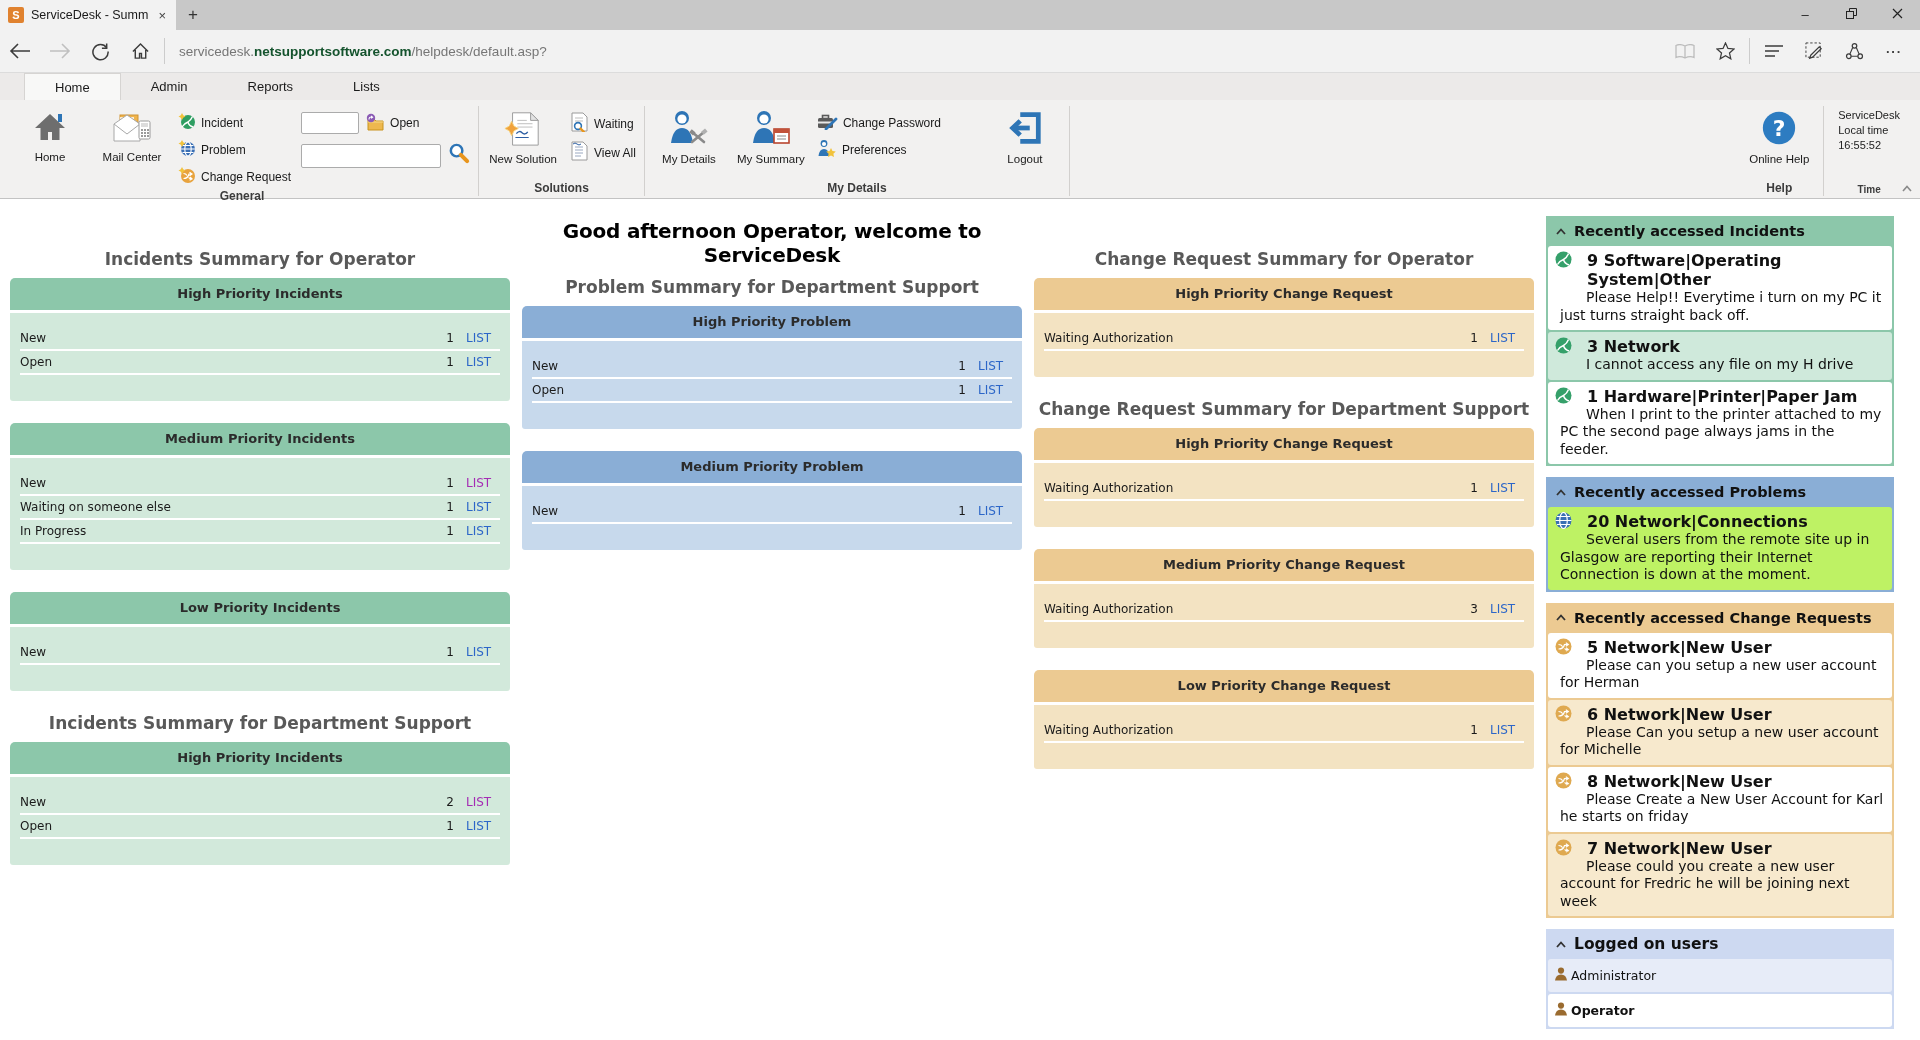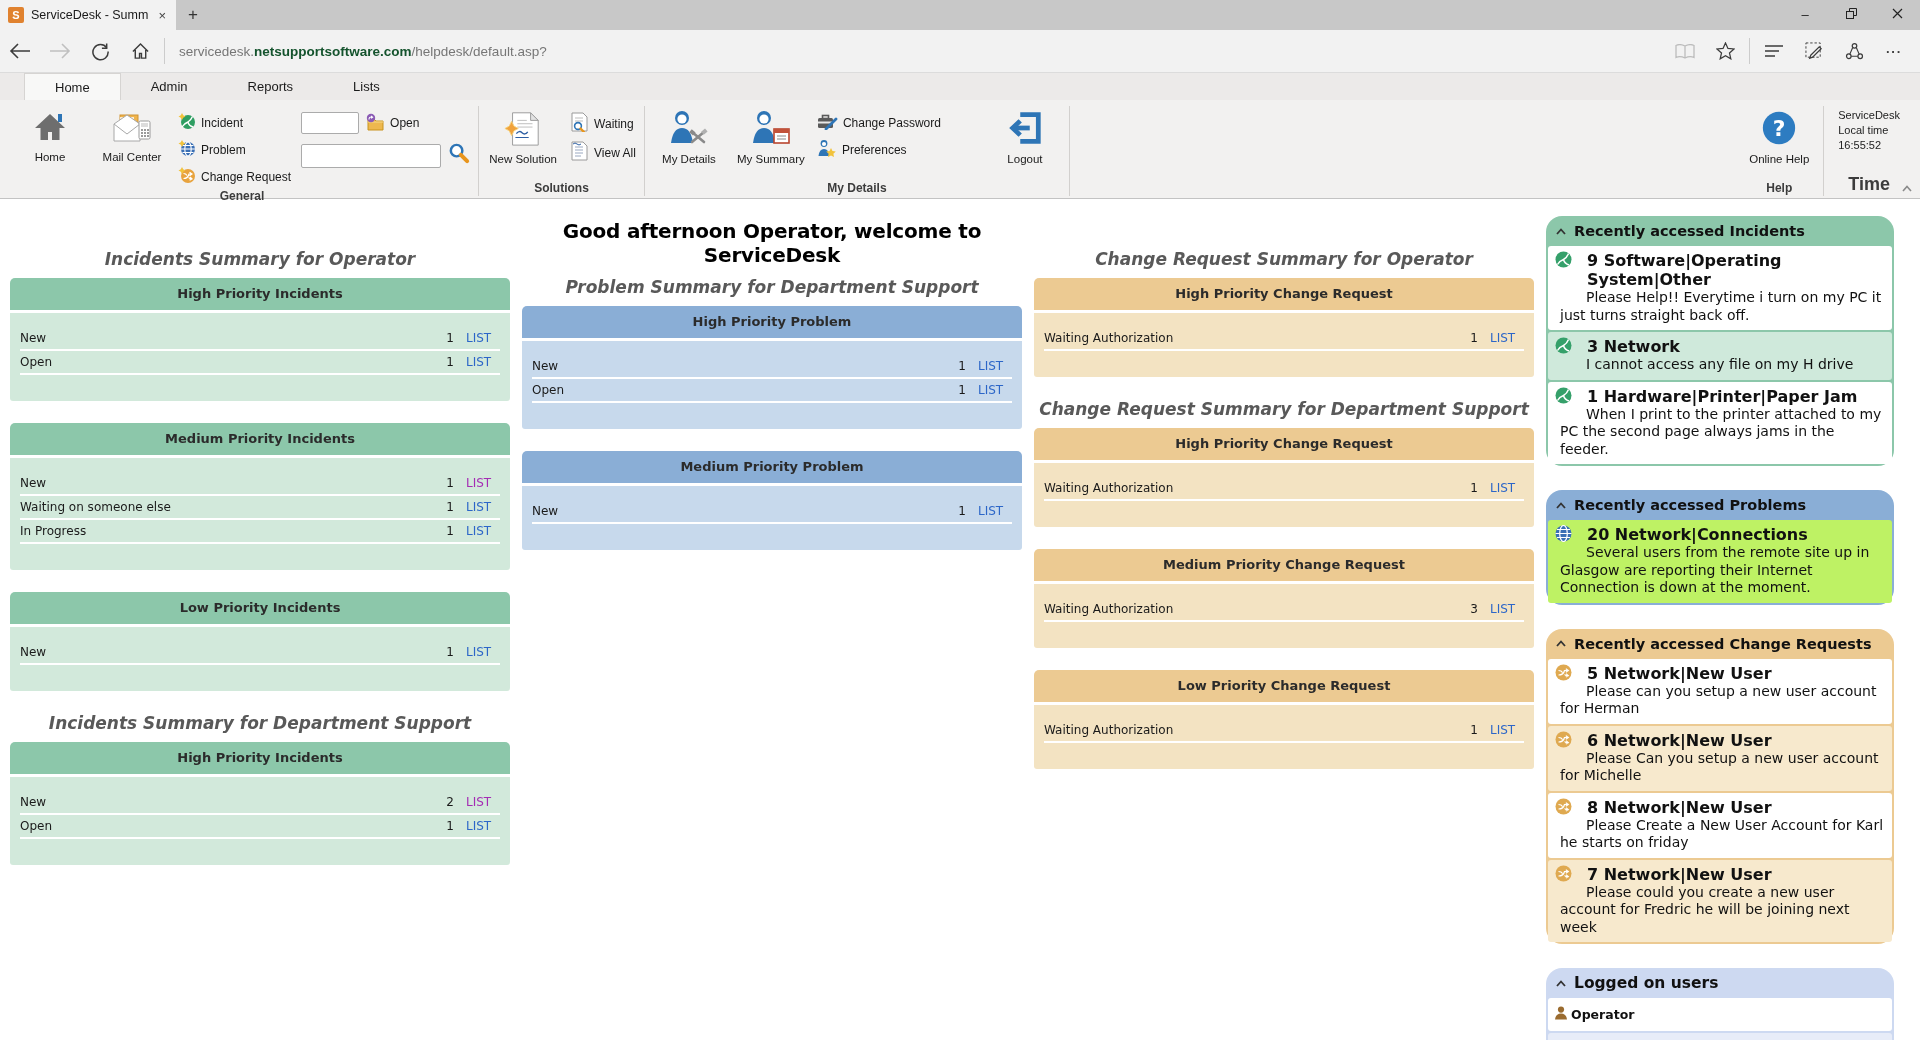--- a/index.html
+++ b/index.html
@@ -49,21 +49,21 @@
   .time-group { font-size:11px; color:#222; }
   .time-lines { padding:4px 6px 0 6px; line-height:1.35; flex:1; }
   .ribbon-collapse { position:absolute; right:8px; bottom:2px; }
 
   
   .content { display:flex; background:#fff; padding:0 0 0 10px; }
   .col { width:500px; margin-right:12px; }
   .welcome { font-size:20px; font-weight:bold; color:#000; text-align:center; margin-top:20px;
     font-family:"DejaVu Sans", sans-serif; letter-spacing:-0.2px; }
   .col-title { font-size:17px; font-weight:bold; color:#595959; text-align:center;
-    font-family:"DejaVu Sans", sans-serif; margin:10px 0 9px;font-style:italic; }
+    font-family:"DejaVu Sans", sans-serif; margin:10px 0 9px; }
   .col > .col-title:first-child { margin-top:50px; }
   .c3 > .col-title:first-child { margin-top:50px; }
 
   .panel { margin-bottom:22px; }
   .panel-header { height:32px; line-height:32px; text-align:center; font-size:13px; font-weight:bold;
     color:#2b2b2b; border-radius:5px 5px 0 0; font-family:"DejaVu Sans", sans-serif; }
   .panel-body { margin-top:3px; padding:14px 0 26px; border-radius:0 0 3px 3px; }
   .trow { display:flex; align-items:center; height:24px; margin:0 10px; border-bottom:2px solid #fff;
     font-size:12px; color:#1a1a1a; font-family:"DejaVu Sans", sans-serif; }
   .tlabel { flex:1; }
@@ -73,21 +73,21 @@
 
   .green  .panel-header { background:var(--green-header); }
   .green  .panel-body   { background:var(--green-body); }
   .blue   .panel-header { background:var(--blue-header); }
   .blue   .panel-body   { background:var(--blue-body); }
   .tan    .panel-header { background:var(--tan-header); }
   .tan    .panel-body   { background:var(--tan-body); }
 
   
   .sidebar { width:348px; margin-top:17px; font-family:"DejaVu Sans", sans-serif; }
-  .side-panel { border-radius:16px; padding:0 2px 2px; margin-bottom:24px; }
+  .side-panel { border-radius:0; padding:0 2px 2px; margin-bottom:11px; }
   .side-header { display:flex; align-items:center; gap:8px; height:30px; padding-left:8px;
     font-size:14.5px; font-weight:bold; color:#111; }
   .side-item { border-radius:3px; padding:5px 6px 6px; margin-bottom:2px; position:relative; }
   .side-item:last-child { margin-bottom:0; }
   .side-item .it-icon { position:absolute; left:7px; top:5px; }
   .it-title { font-size:16px; font-weight:bold; color:#111; margin-left:33px; }
   .it-desc { font-size:14px; color:#111; margin-left:6px; text-indent:26px; line-height:1.25; }
 
   .sp-incidents { background:var(--green-header); }
   .sp-incidents .side-item { background:#fff; }
@@ -437,21 +437,21 @@
     </div>
 
     <div class="rdivider"></div>
 
     <div class="rgroup time-group">
       <div class="time-lines">
         <div>ServiceDesk</div>
         <div>Local time</div>
         <div>16:55:52</div>
       </div>
-      <div class="rgroup-label" style="font-size:18px;">Time</div>
+      <div class="rgroup-label" style="font-size:10px;">Time</div>
     </div>
   </div>
   <span class="ribbon-collapse">
     <svg width="10" height="7" viewBox="0 0 10 7">
         <path d="M1 6 L5 1.5 9 6" stroke="#8a8a8a" stroke-width="1.6" fill="none"></path>
       </svg>
   </span>
 </div>
 
 <div class="content">
@@ -718,33 +718,33 @@
       </div>
     </div>
 
     <div class="side-panel sp-users">
       <div class="side-header">
         <svg width="10" height="7" viewBox="0 0 10 7">
             <path d="M1 6 L5 1.5 9 6" stroke="#333" stroke-width="1.8" fill="none"></path>
           </svg>
         <span style="font-size:15.5px;">Logged on users</span>
       </div>
+      <div class="side-item alt">
+        <span>
+          <svg width="14" height="14" viewBox="0 0 14 14">
+              <circle cx="7" cy="3.6" r="3.1" fill="#9a6b2f"></circle>
+              <path d="M1 13.5 q.8-6 6-6 t6 6 z" fill="#9a6b2f"></path>
+            </svg>
+        </span>
+        <span class="user-name">Administrator</span>
+      </div>
       <div class="side-item">
         <span>
           <svg width="14" height="14" viewBox="0 0 14 14">
               <circle cx="7" cy="3.6" r="3.1" fill="#9a6b2f"></circle>
               <path d="M1 13.5 q.8-6 6-6 t6 6 z" fill="#9a6b2f"></path>
             </svg>
         </span>
         <span class="user-name bold">Operator</span>
       </div>
-      <div class="side-item alt">
-        <span>
-          <svg width="14" height="14" viewBox="0 0 14 14">
-              <circle cx="7" cy="3.6" r="3.1" fill="#9a6b2f"></circle>
-              <path d="M1 13.5 q.8-6 6-6 t6 6 z" fill="#9a6b2f"></path>
-            </svg>
-        </span>
-        <span class="user-name">Administrator</span>
-      </div>
     </div>
   </aside>
 </div>
 
 </body></html>

